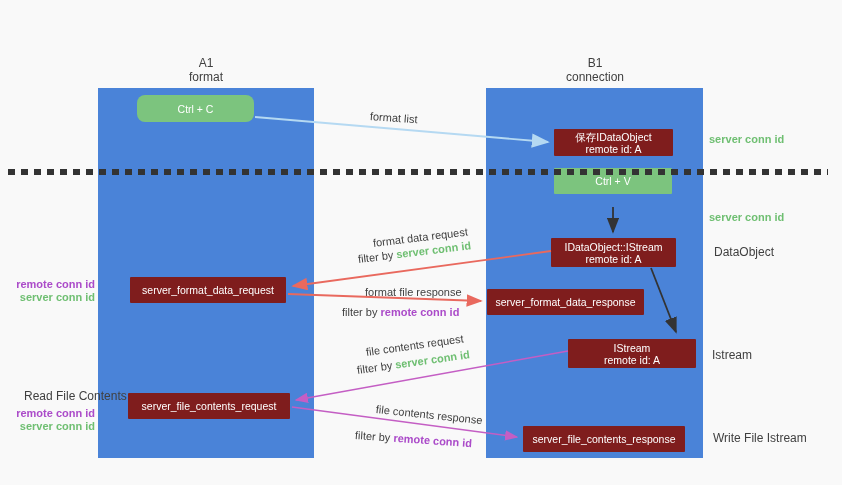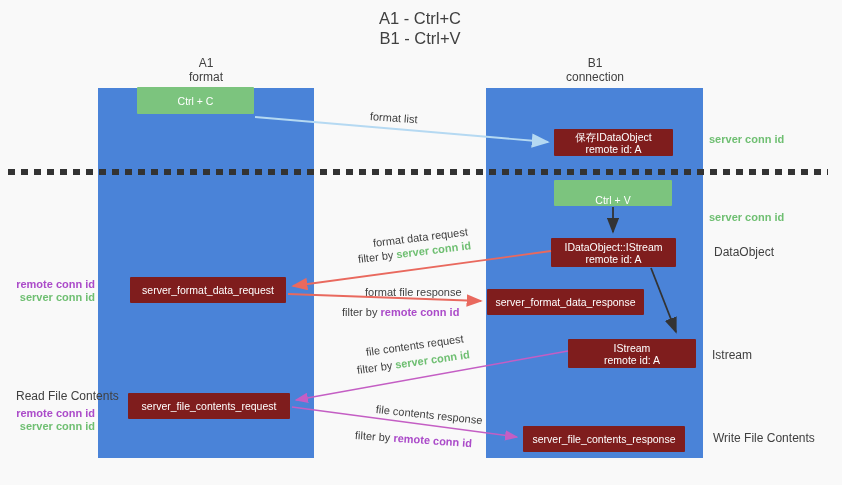--- a/index.html
+++ b/index.html
@@ -25,49 +25,45 @@
   .dark{color:#404040;font-size:12px;}
   .right-align{text-align:right;}
   .rot{transform-origin:left center;}
   svg.arrows{position:absolute;left:0;top:0;z-index:50;pointer-events:none;}
 </style>
 </head>
 <body>
 
 <div id="canvas">
 
-  <div class="title">
-    <div>A1 - Ctrl+C</div>
-    <div>B1 - Ctrl+V</div>
-  </div>
 
   <div class="colhead" style="left:146px;top:57px;">
     <div>A1</div>
     <div>format</div>
   </div>
   <div class="colhead" style="left:535px;top:57px;">
     <div>B1</div>
     <div>connection</div>
   </div>
 
   <div class="col" style="left:98px;width:216px;"></div>
   <div class="col" style="left:486px;width:217px;"></div>
 
   <div class="dotline"></div>
 
-  <div class="box green" style="left:137px;top:87px;width:117px;height:27px;">
+  <div class="box green" style="left:137px;top:95px;width:117px;height:27px;border-radius:8px;">
     <span class="single">Ctrl + C</span>
   </div>
 
   <div class="box orange" style="left:554px;top:129px;width:119px;height:27px;">
     <span class="l1">保存IDataObject</span>
     <span class="l1">remote id: A</span>
   </div>
 
-  <div class="box green" style="left:554px;top:180px;width:118px;height:26px;justify-content:flex-end;">
+  <div class="box green" style="left:554px;top:168px;width:118px;height:26px;">
     <span class="single">Ctrl + V</span>
   </div>
 
   <div class="box orange" style="left:551px;top:238px;width:125px;height:29px;">
     <span class="l1">IDataObject::IStream</span>
     <span class="l1">remote id: A</span>
   </div>
 
   <div class="box orange" style="left:130px;top:277px;width:156px;height:26px;">
     <span class="single">server_format_data_request</span>
@@ -87,27 +83,27 @@
   </div>
 
   <div class="box orange" style="left:128px;top:393px;width:162px;height:26px;">
     <span class="single">server_file_contents_request</span>
   </div>
 
   <div class="lab g" style="left:709px;top:133px;">server conn id</div>
   <div class="lab g" style="left:709px;top:211px;">server conn id</div>
   <div class="lab dark" style="left:714px;top:245px;">DataObject</div>
   <div class="lab dark" style="left:712px;top:348px;">Istream</div>
-  <div class="lab dark" style="left:713px;top:431px;">Write File Contents</div>
+  <div class="lab dark" style="left:713px;top:431px;">Write File Istream</div>
 
   <div class="lab right-align" style="left:10px;top:278px;width:85px;line-height:13px;">
     <div class="p">remote conn id</div>
     <div class="g">server conn id</div>
   </div>
-  <div class="lab dark" style="left:16px;top:389px;">Read File Contents</div>
+  <div class="lab dark" style="left:24px;top:389px;">Read File Contents</div>
   <div class="lab right-align" style="left:10px;top:407px;width:85px;line-height:13px;">
     <div class="p">remote conn id</div>
     <div class="g">server conn id</div>
   </div>
 
   <div class="lab rot" style="left:370px;top:110px;transform:rotate(4deg);">format list</div>
 
   <div class="lab rot" style="left:373px;top:237px;transform:rotate(-7deg);">format data request</div>
   <div class="lab rot" style="left:358px;top:253px;transform:rotate(-7deg);"><span>filter by </span><span class="g">server conn id</span></div>
 

